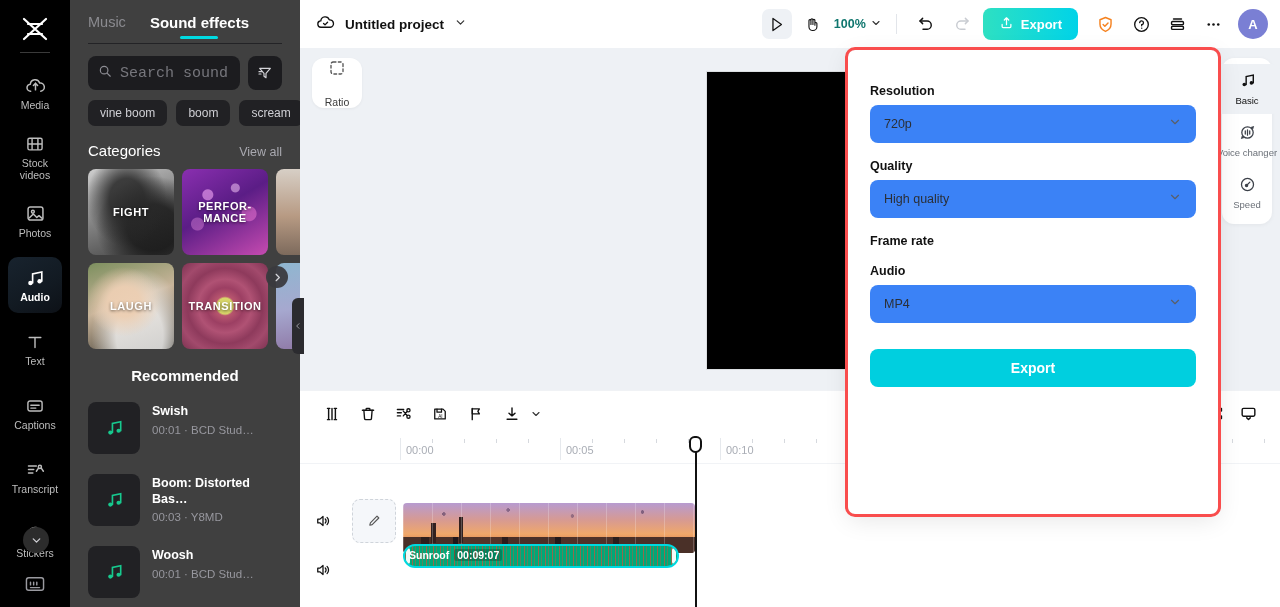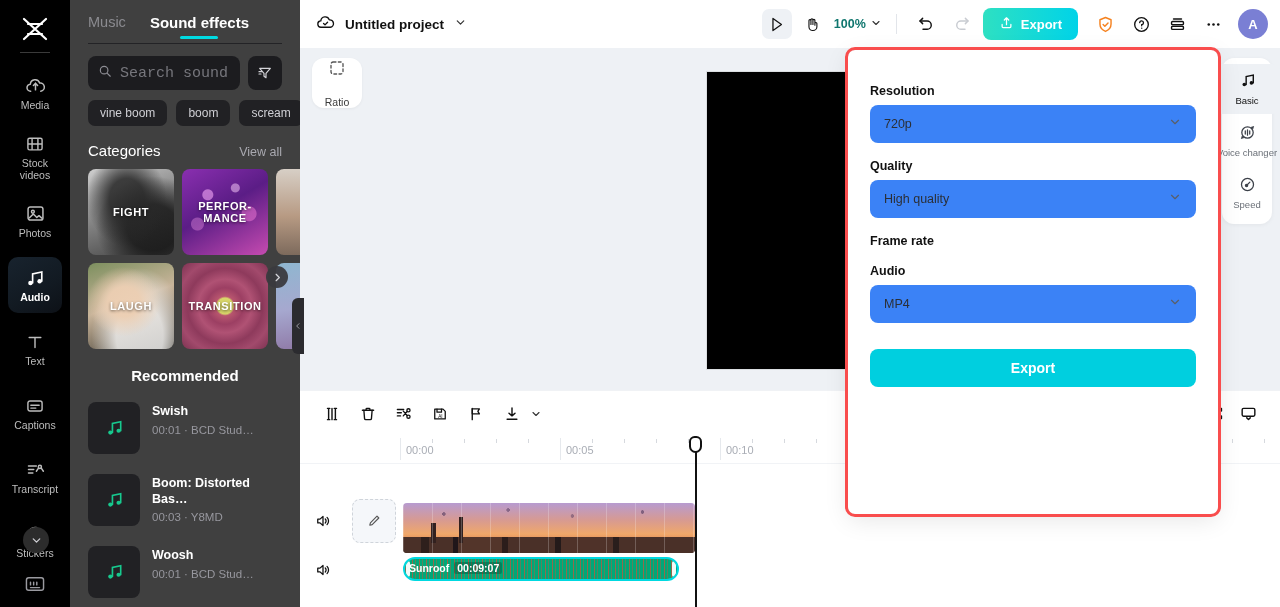--- a/index.html
+++ b/index.html
@@ -217,21 +217,21 @@
      radial-gradient(circle at 36% 14%, rgba(60,40,80,.45) 0 1.5px, transparent 2px),
      radial-gradient(circle at 58% 26%, rgba(60,40,80,.4) 0 1.5px, transparent 2px),
      radial-gradient(circle at 82% 18%, rgba(60,40,80,.5) 0 1.5px, transparent 2px);}
   .vid-clip .skyline{position:absolute;left:0;right:0;bottom:0;height:16px;background:
      linear-gradient(90deg,#4a3028 0 6%, #2e1f1c 6% 9%, #4a3028 9% 17%, #20161a 17% 19%, #53352a 19% 34%,
      #2b1d1b 34% 36%, #4a3028 36% 52%, #241a1a 52% 54%, #4f3229 54% 72%, #2a1e1c 72% 74%, #4a3028 74% 100%);}
   .vid-clip .tower{position:absolute;bottom:10px;left:28px;width:5px;height:20px;background:#32211f;}
   .vid-clip .tower2{position:absolute;bottom:10px;left:56px;width:4px;height:26px;background:#32211f;}
 
   .aud-clip {
-    position:absolute; left: 403px; top: 557px; width: 276px; height: 24px; border-radius: 12px;
+    position:absolute; left: 403px; top: 544px; width: 276px; height: 24px; border-radius: 12px;
     background: #00a878; border: 2px solid #00d9e0; overflow:hidden; cursor:pointer;
   }
   .aud-wave { position:absolute; inset:0;
     background: repeating-linear-gradient(90deg,
       rgba(230,70,50,.75) 0 1px, transparent 1px 3px,
       rgba(230,70,50,.45) 3px 4px, transparent 4px 7px);
     opacity:.85;
   }
   .aud-label {
     position:absolute; left: 4px; top: 3px; display:flex; gap: 5px; align-items:center;

